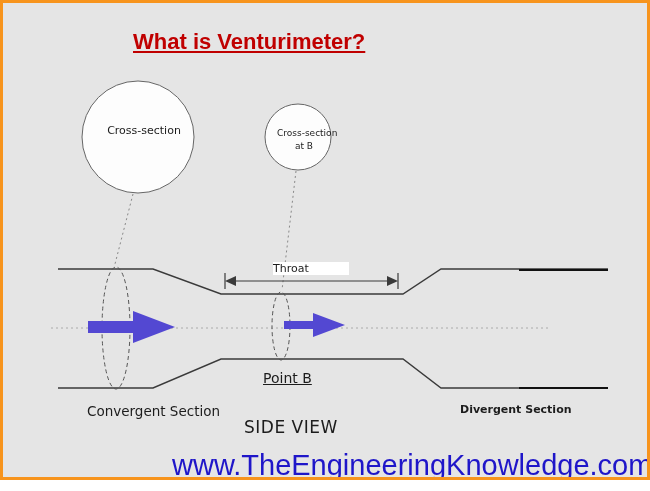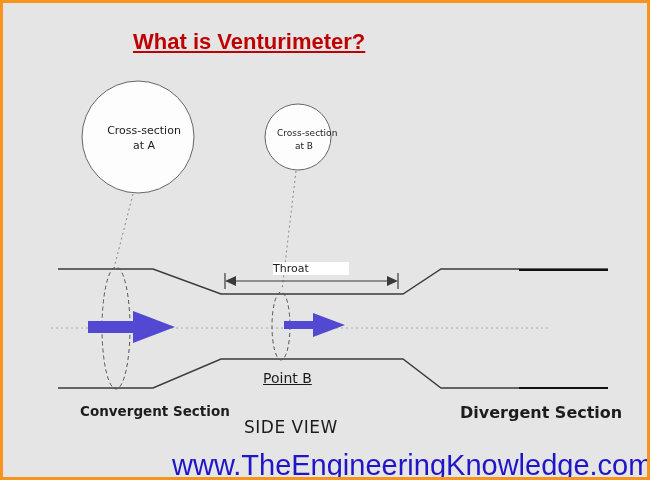--- a/index.html
+++ b/index.html
@@ -45,22 +45,22 @@
     text-align: center; font-size: 9px; line-height: 1.4;
   }
   .label-line { display: block; padding-left: 12px; }
 
   .throat-label {
     left: 270px; top: 259px; width: 76px;
     text-align: left; font-size: 11px;
     background: #ffffff;
   }
   .point-b-label   { left: 260px; top: 367px; font-size: 14px; text-decoration: underline; }
-  .convergent-label{ left: 77px;  top: 400px; font-size: 13.5px; font-weight: bold; }
-  .divergent-label { left: 457px; top: 400px; font-size: 16px; font-weight: bold; }
+  .convergent-label{ left: 84px;  top: 400px; font-size: 13.5px; font-weight: normal; }
+  .divergent-label { left: 457px; top: 400px; font-size: 11px; font-weight: bold; }
   .side-view-label { left: 241px; top: 414px; font-size: 17px; letter-spacing: 0.5px; }
 
   .website {
     position: absolute;
     left: 169px; top: 446px;
     font-family: "Liberation Sans", sans-serif;
     font-size: 29px;
     color: var(--website, #1f16c9);
     white-space: nowrap;
   }
@@ -97,21 +97,20 @@
       <polygon points="222,278 233,273 233,283" fill="var(--diagram-line, #3a3a3a)" stroke="none"></polygon>
       <polygon points="395,278 384,273 384,283" fill="var(--diagram-line, #3a3a3a)" stroke="none"></polygon>
     </g>
 
     <polygon points="85,318 130,318 130,308 172,324 130,340 130,330 85,330" fill="var(--flow-arrow, #5348d2)"></polygon>
     <polygon points="281,318 310,318 310,310 342,322 310,334 310,326 281,326" fill="var(--flow-arrow, #5348d2)"></polygon>
   </svg>
 
   <div class="label circle-label-a">
     <span class="label-line">Cross-section</span>
-    <span class="label-line">at A</span>
   </div>
 
   <div class="label circle-label-b">
     <span class="label-line">Cross-section</span>
     <span class="label-line">at B</span>
   </div>
 
   <div class="label throat-label">Throat</div>
   <div class="label point-b-label">Point B</div>
   <div class="label convergent-label">Convergent Section</div>

